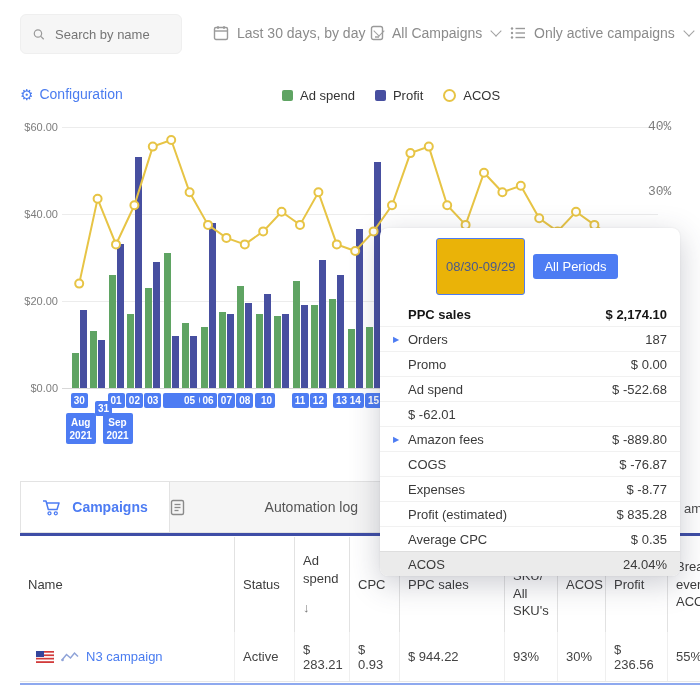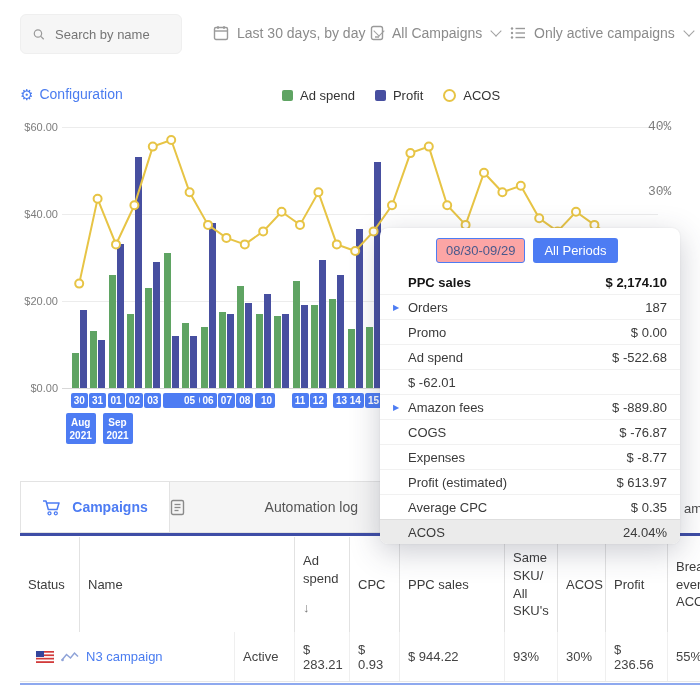--- a/index.html
+++ b/index.html
@@ -56,22 +56,22 @@
   .td{box-sizing:border-box;padding:0 8px;border-right:1px solid #efefef;display:flex;align-items:center;gap:7px;}
   .c0{width:215px;} .c1{width:60px;} .c2{width:55px;} .c3{width:50px;} .c4{width:105px;}
   .c5{width:53px;} .c6{width:48px;} .c7{width:62px;} .c8{width:52px;}
   .camplink{color:#4a7cf0;text-decoration:none;cursor:pointer;}
   .bottom-line{position:absolute;left:20px;top:683px;width:680px;height:2px;background:#8ea9ef;}
 
   
   .popup{position:absolute;left:380px;top:228px;width:300px;background:#fff;border-radius:8px;
     box-shadow:0 8px 30px rgba(50,55,80,.25),0 0 2px rgba(0,0,0,.08);z-index:10;}
   .popup-buttons{display:flex;gap:8px;padding:10px 12px 7px 56px;align-items:center;}
-  .date-range-btn{border:1px solid #4d7cf3;background:#fca5a5;color:#49598c;font-size:13px;
-    padding:4px 9px;border-radius:3px;font-family:"Liberation Sans",sans-serif;cursor:pointer;}
+  .date-range-btn{border:1px solid #4d7cf3;background:#eab308;color:#49598c;font-size:13px;
+    padding:20px 9px;border-radius:3px;font-family:"Liberation Sans",sans-serif;cursor:pointer;}
   .all-periods-btn{border:none;background:#4d7cf3;color:#fff;font-size:13px;padding:5px 11px;
     border-radius:3px;font-family:"Liberation Sans",sans-serif;cursor:pointer;}
   .prow{display:flex;align-items:center;height:24px;padding:0 13px;font-size:13px;color:#3a3a3a;}
   .prow + .prow{border-top:1px solid #f1f1f1;}
   .pmark{width:15px;font-size:8px;color:#4d7cf3;}
   .plabel{flex:1;}
   .prow.bold{font-weight:bold;color:#151515;}
   .prow.hl{background:#ebebeb;border-top:1px solid #dedede;border-radius:0 0 8px 8px;}
 </style>
 </head>
@@ -149,21 +149,21 @@
       <div class="ytick" style="top: 98px;">$40.00</div>
       <div class="ytick" style="top: 185px;">$20.00</div>
       <div class="ytick" style="top: 272px;">$0.00</div>
       <div class="rtick" style="top: 11px;">40%</div>
       <div class="rtick" style="top: 76.25px;">30%</div>
       <div class="bar" style="left: 71.7px; width: 7px; top: 243.2px; height: 34.8px; background: rgb(95, 164, 99);"></div>
       <div class="bar" style="left: 79.7px; width: 7px; top: 199.7px; height: 78.3px; background: rgb(71, 79, 160);"></div>
       <div class="xchip" style="left: 70.7px;">30</div>
       <div class="bar" style="left: 90.1px; width: 7px; top: 221.45px; height: 56.55px; background: rgb(95, 164, 99);"></div>
       <div class="bar" style="left: 98.1px; width: 7px; top: 230.15px; height: 47.85px; background: rgb(71, 79, 160);"></div>
-      <div class="xchip" style="left: 89px;">31</div>
+      <div class="xchip" style="left: 95px; margin-top: 8px;">31</div>
       <div class="bar" style="left: 108.5px; width: 7px; top: 164.9px; height: 113.1px; background: rgb(95, 164, 99);"></div>
       <div class="bar" style="left: 116.5px; width: 7px; top: 134.45px; height: 143.55px; background: rgb(71, 79, 160);"></div>
       <div class="xchip" style="left: 107.5px;">01</div>
       <div class="bar" style="left: 126.9px; width: 7px; top: 204.05px; height: 73.95px; background: rgb(95, 164, 99);"></div>
       <div class="bar" style="left: 134.9px; width: 7px; top: 47.45px; height: 230.55px; background: rgb(71, 79, 160);"></div>
       <div class="xchip" style="left: 125.9px;">02</div>
       <div class="bar" style="left: 145.3px; width: 7px; top: 177.95px; height: 100.05px; background: rgb(95, 164, 99);"></div>
       <div class="bar" style="left: 153.3px; width: 7px; top: 151.85px; height: 126.15px; background: rgb(71, 79, 160);"></div>
       <div class="xchip" style="left: 144.3px;">03</div>
       <div class="bar" style="left: 163.7px; width: 7px; top: 143.15px; height: 134.85px; background: rgb(95, 164, 99);"></div>
@@ -300,25 +300,25 @@
         <line x1="4.5" y1="8.5" x2="10.5" y2="8.5" stroke="#8a8a8a" stroke-width="1.3"></line>
         <line x1="4.5" y1="11.5" x2="8.5" y2="11.5" stroke="#8a8a8a" stroke-width="1.3"></line>
       </svg>
       <span>Automation log</span>
     </div>
   </div>
   <div class="tab-underline"></div>
   <span class="edge-fragment">am</span>
 
   <div class="thead">
+    <div class="th c0">
+        <span>Name</span>
+      </div>
     <div class="th c1">
         <span>Status</span>
-      </div>
-    <div class="th c0">
-        <span>Name</span>
       </div>
     <div class="th c2">
       <span>Ad spend</span>
       <span class="sortarrow">↓</span>
     </div>
     <div class="th c3">
         <span>CPC</span>
       </div>
     <div class="th c4">
         <span>PPC sales</span>
@@ -423,21 +423,21 @@
           <span class="pvalue">$ -76.87</span>
         </div>
         <div class="prow">
           <span class="pmark"></span>
           <span class="plabel">Expenses</span>
           <span class="pvalue">$ -8.77</span>
         </div>
         <div class="prow">
           <span class="pmark"></span>
           <span class="plabel">Profit (estimated)</span>
-          <span class="pvalue">$ 613.97</span>
+          <span class="pvalue">$ 835.28</span>
         </div>
         <div class="prow">
           <span class="pmark"></span>
           <span class="plabel">Average CPC</span>
           <span class="pvalue">$ 0.35</span>
         </div>
         <div class="prow hl">
           <span class="pmark"></span>
           <span class="plabel">ACOS</span>
           <span class="pvalue">24.04%</span>

